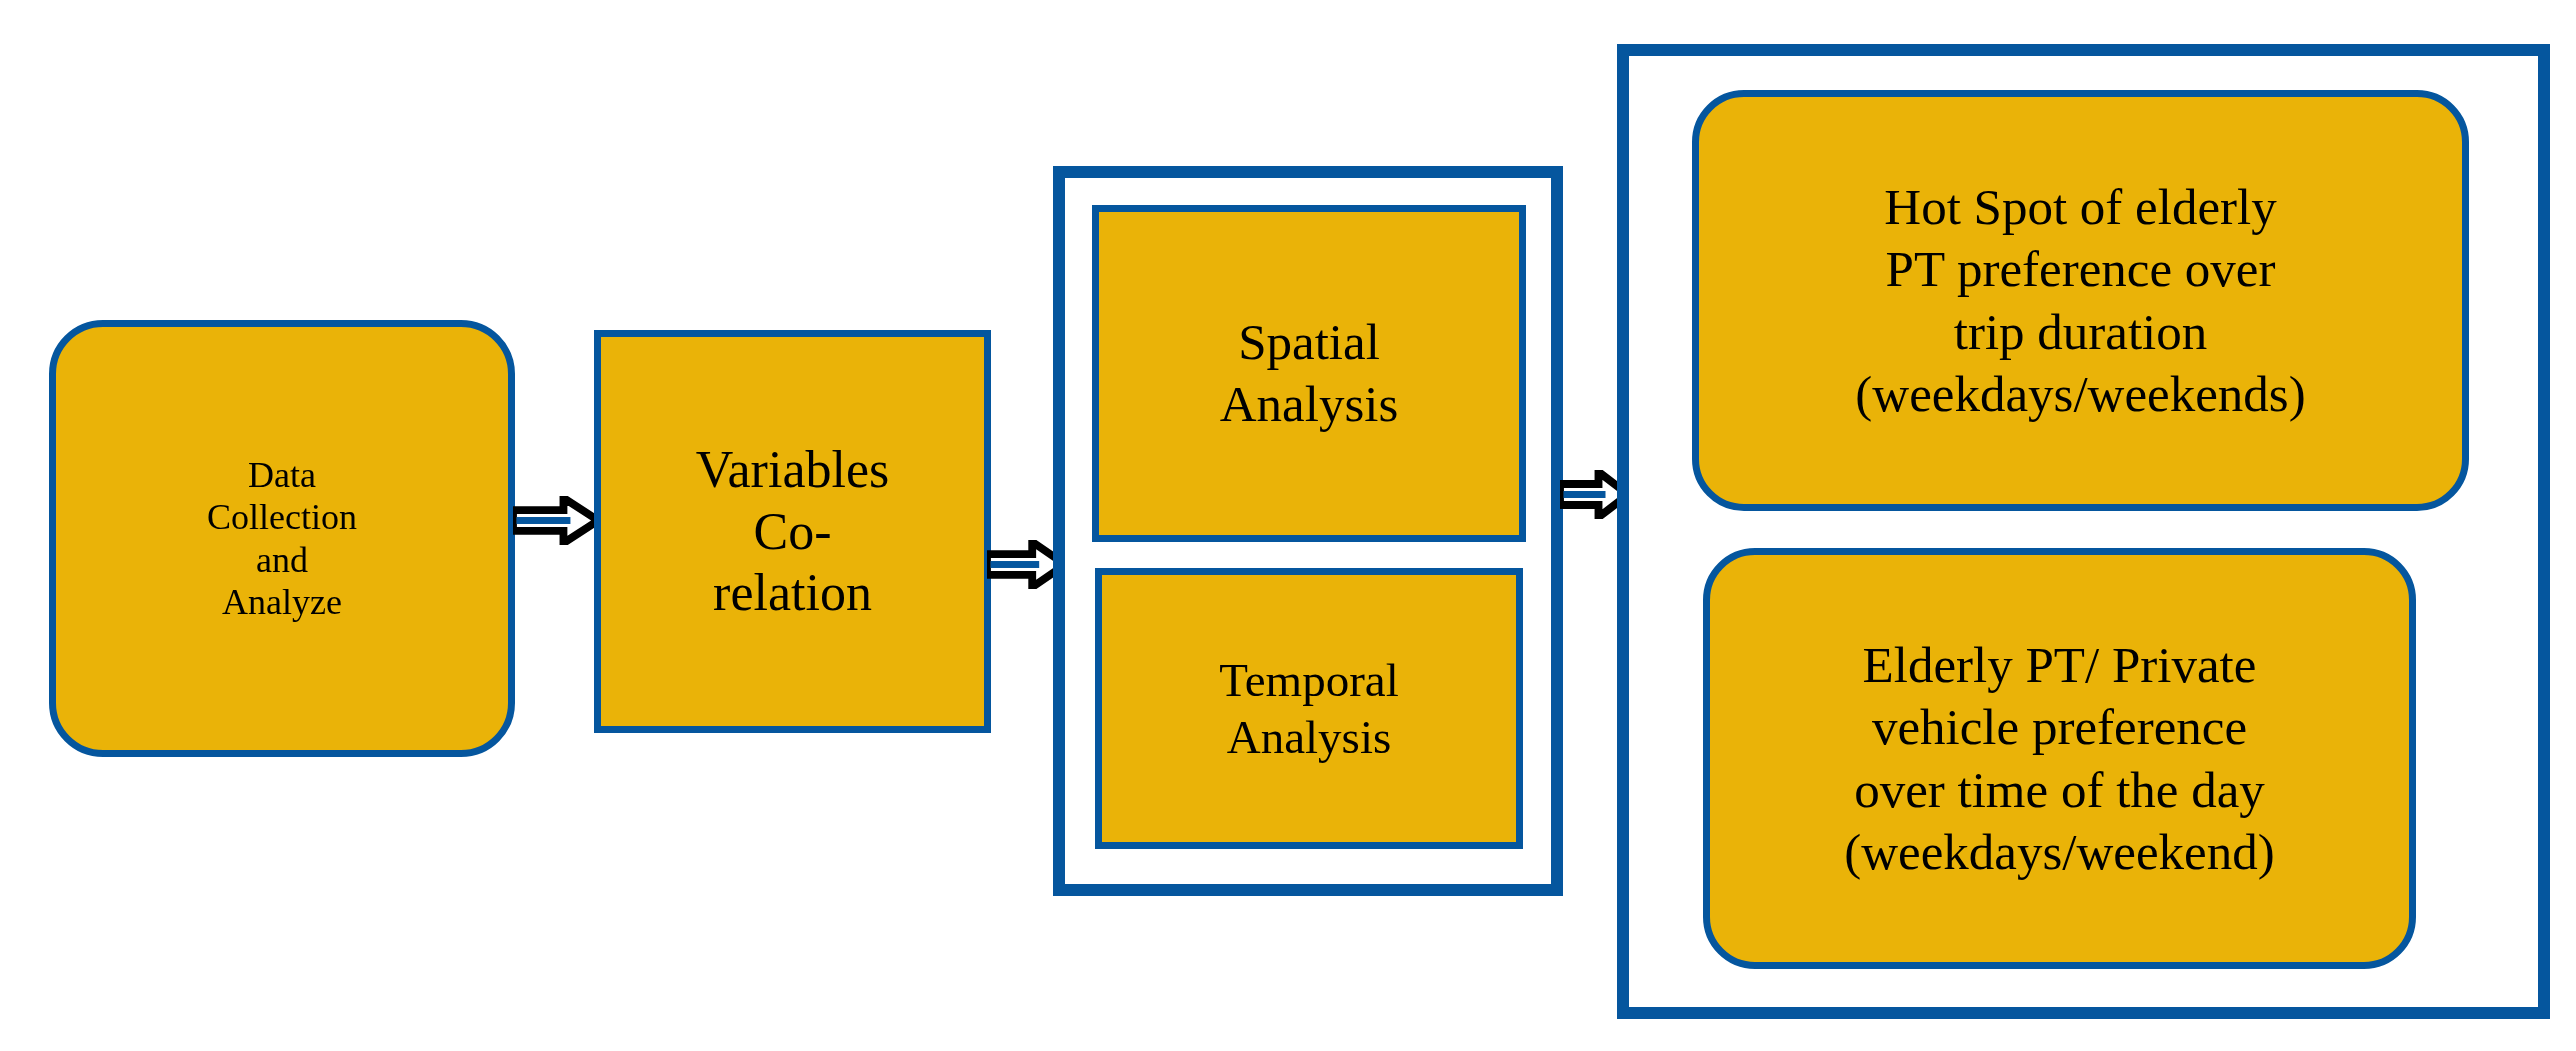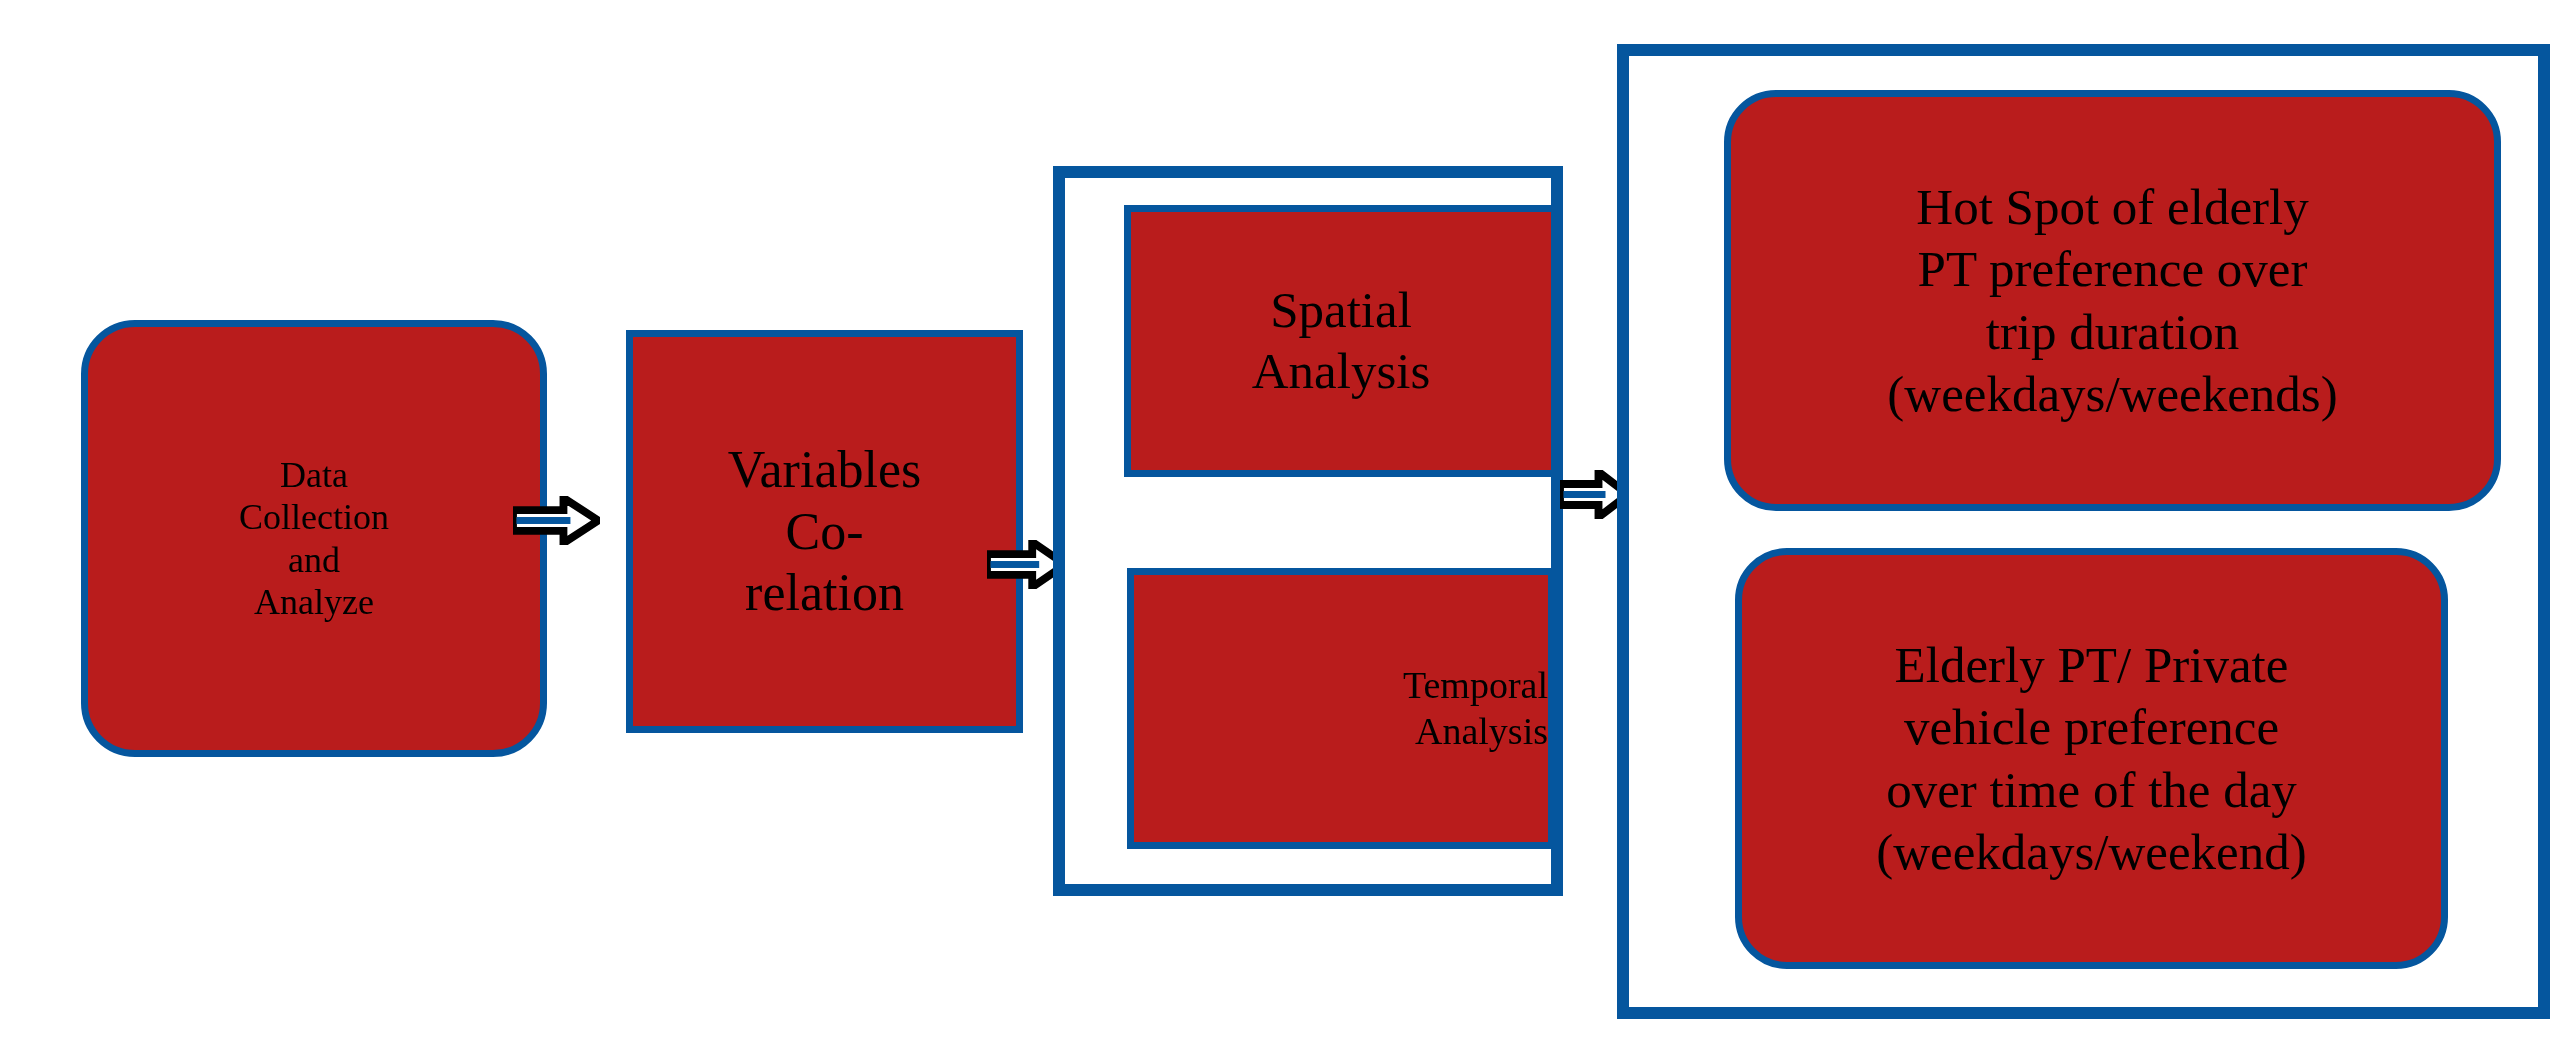--- a/index.html
+++ b/index.html
@@ -16,22 +16,21 @@
     font-family: "Liberation Serif", "DejaVu Serif", serif;
   }
   .node {
     position: absolute;
     box-sizing: border-box;
     display: flex;
     align-items: center;
     justify-content: center;
     text-align: center;
     color: #000000;
-    background: #b91c1c;
-    margin-left: 32px;
+    background: #eab308;
   }
   .node .label {
     display: block;
     width: 100%;
     white-space: pre-line;
   }
 
   
   #box-data-collection {
     left: 49px;
@@ -64,34 +63,33 @@
     top: 166px;
     width: 510px;
     height: 730px;
     border: 12.2px solid #05569E;
     background: #ffffff;
   }
   #box-spatial-analysis {
     left: 1092px;
     top: 205px;
     width: 434px;
-    height: 272px;
+    height: 337px;
     border: 7px solid #05569E;
     font-size: 51px;
     line-height: 1.2;
   }
   #box-temporal-analysis {
     left: 1095px;
     top: 568px;
     width: 428px;
     height: 281px;
     border: 7px solid #05569E;
-    font-size: 38px;
+    font-size: 47px;
     line-height: 1.2;
-    text-align: right;
   }
 
   
   #group-outputs {
     position: absolute;
     box-sizing: border-box;
     left: 1617px;
     top: 44px;
     width: 933px;
     height: 975px;

